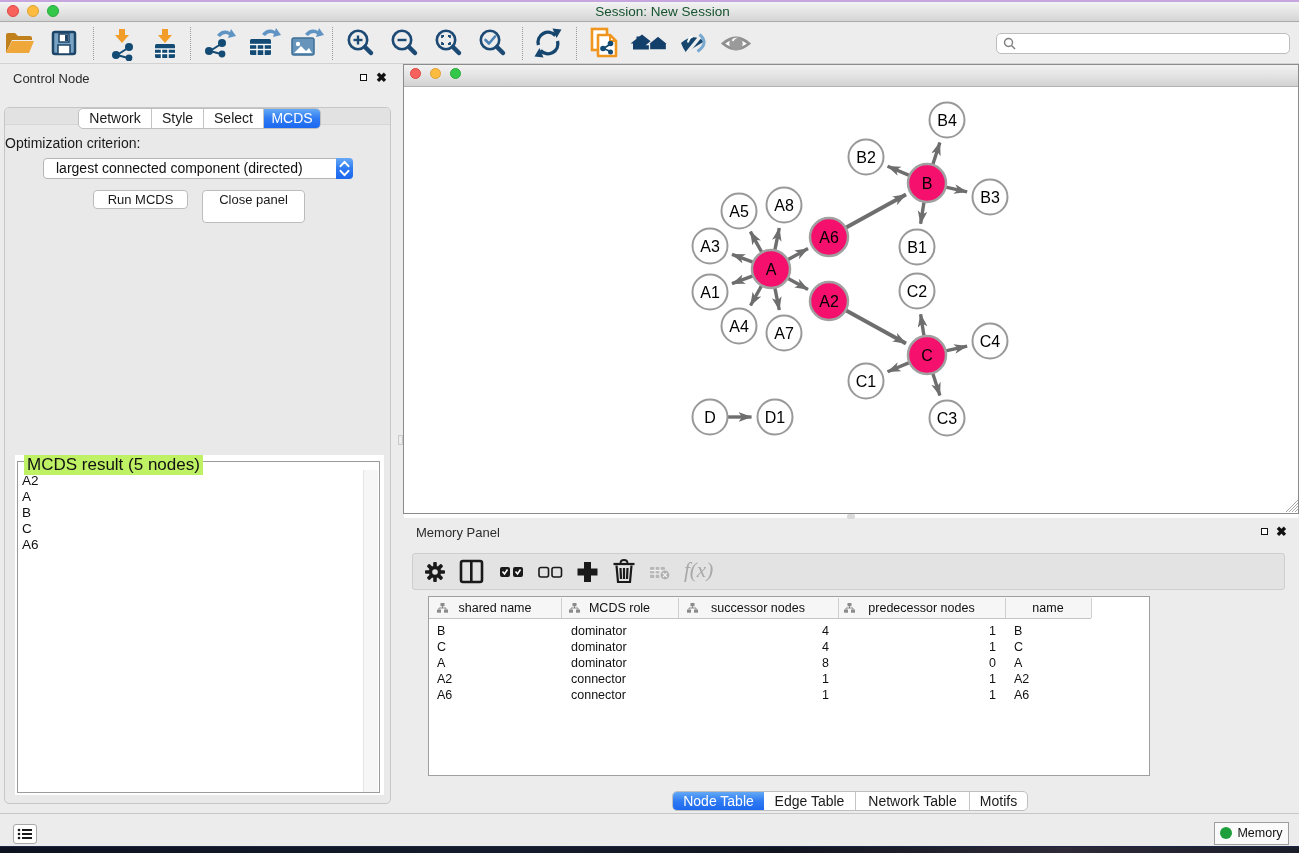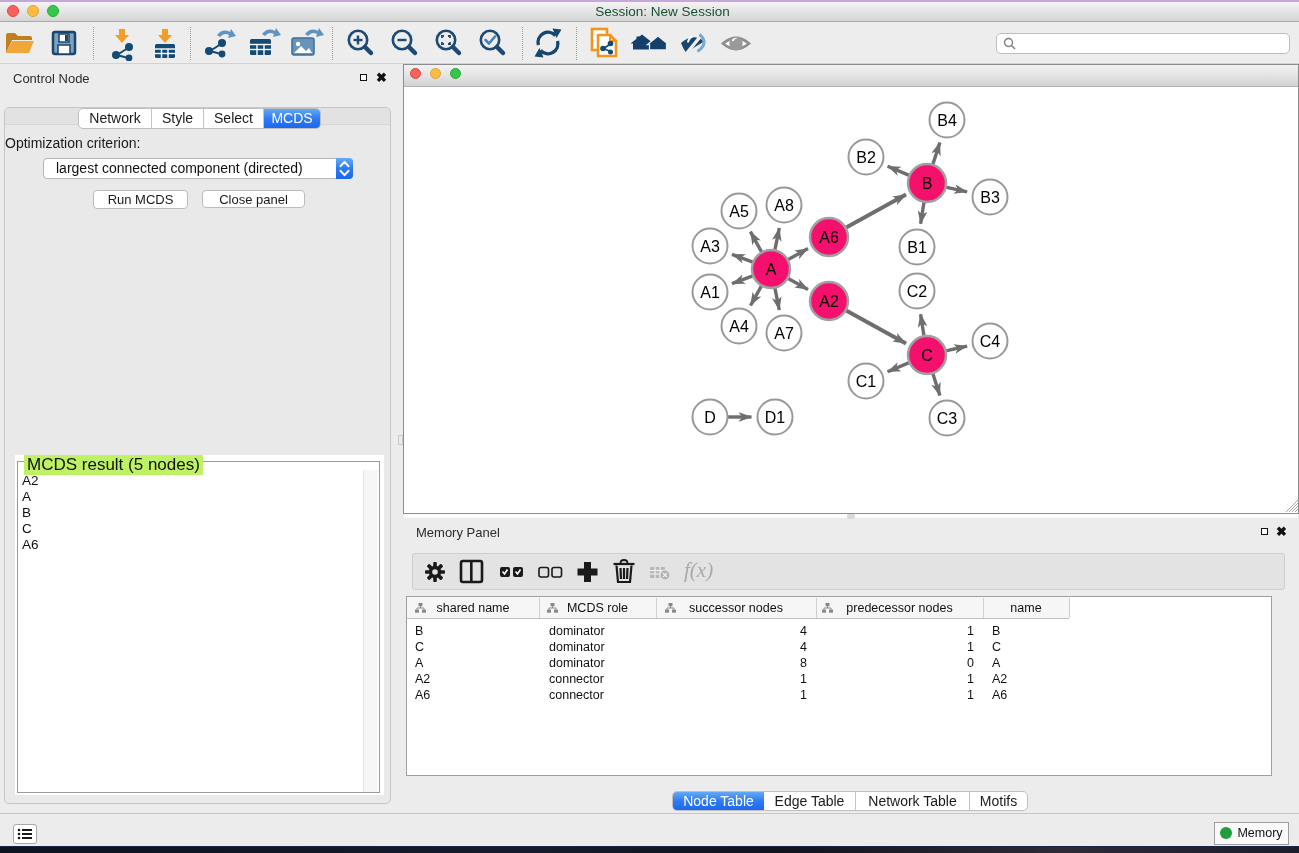--- a/index.html
+++ b/index.html
@@ -19,34 +19,34 @@
 .seg{background:#fff;border:1px solid #bfbfbf;border-radius:5px;display:flex;overflow:hidden}
 #cp-tabs{left:78px;top:108px;width:243px;height:21px}
 .seg>div{font-size:14px;color:#1a1a1a;text-align:center;line-height:19px;border-right:1px solid #c4c4c4}
 .seg>div:last-child{border-right:none}
 .segsel{background:linear-gradient(#64a9f5,#2f7bf2 50%,#1c68f0);color:#fff !important;border-right:none !important}
 #optlabel{left:5px;top:135px;width:387px;text-align:left;font-size:14px;color:#1a1a1a}
 #dropdown{left:43px;top:158px;width:310px;height:21px;background:#fff;border:1px solid #b5b5b5;border-radius:4px;font-size:14px;color:#111;line-height:19px;padding-left:12px}
 #ddcap{left:336px;top:158px;width:17px;height:21px;border-radius:0 4px 4px 0;background:linear-gradient(#66aaf6,#2e7af2 50%,#1b67ef)}
 .btn{background:#fff;border:1px solid #bcbcbc;border-radius:4px;font-size:13px;color:#1a1a1a;text-align:center}
 #runbtn{left:93px;top:190px;width:95px;height:19px;line-height:17px}
-#closebtn{left:202px;top:190px;width:103px;height:18px;line-height:17px}
+#closebtn{left:202px;top:190px;width:103px;height:33px;line-height:17px}
 #mcdsbox{left:15px;top:455px;width:369px;height:340px;background:#fff}
 #mcdsborder{left:17px;top:461px;width:363px;height:332px;border:1px solid #9b9b9b}
 #mcdslabel{left:24px;top:455px;background:#bef264;padding:0 3px;font-size:17px;color:#111}
 #mcdslist{left:22px;top:473px;font-size:13.5px;color:#111;line-height:16px}
 #mcdssb{left:363px;top:470px;width:15px;height:322px;background:#f6f6f6;border-left:1px solid #e6e6e6}
 
 #net{left:403px;top:64px;width:896px;height:450px;background:#fff;border:1px solid #8c8c8c}
 #nettitle{left:0;top:0;width:894px;height:22px;background:linear-gradient(#f2f2f2,#e2e2e2 55%,#d2d2d2);border-bottom:1px solid #b2b2b2}
 #netname{left:0;top:4px;width:894px;text-align:center;font-size:14px;color:#3c3c3c}
 
 #tp-title{left:416px;top:525px;font-size:13px;color:#2c2c2c}
 #tp-toolbar{left:412px;top:553px;width:873px;height:37px;background:#e3e3e3;border:1px solid #cecece;border-radius:3px}
-#tbl{left:406px;top:596px;width:866px;height:180px;background:#fff;border:1px solid #9f9f9f}
+#tbl{left:428px;top:596px;width:722px;height:180px;background:#fff;border:1px solid #9f9f9f}
 #thead{left:0;top:0;width:662px;height:22px;background:#f6f6f6;border-bottom:1px solid #c4c4c4}
 .th{top:4px;font-size:12.5px;color:#111;position:absolute}
 .colsep{top:1px;width:1px;height:20px;background:#cfcfcf;position:absolute}
 .cell{position:absolute;font-size:12.5px;color:#111}
 #tp-tabs{left:672px;top:791px;width:356px;height:20px}
 
 #statusline{left:0;top:813px;width:1299px;height:1px;background:#c6c6c6}
 #listbtn{left:13px;top:824px;width:24px;height:20px;background:#fff;border:1px solid #a9a9a9;border-radius:3px}
 #membtn{left:1214px;top:822px;width:75px;height:23px;background:#fafafa;border:1px solid #9e9e9e;font-size:12.5px;color:#111;line-height:21px;text-align:center}
 #darkstrip{left:0;top:846px;width:1299px;height:7px;border-top:1px solid #1c2642;background:linear-gradient(90deg,#0c1220 0%,#141b2c 40%,#10141f 60%,#2e2a38 82%,#1a1d2a 100%)}

